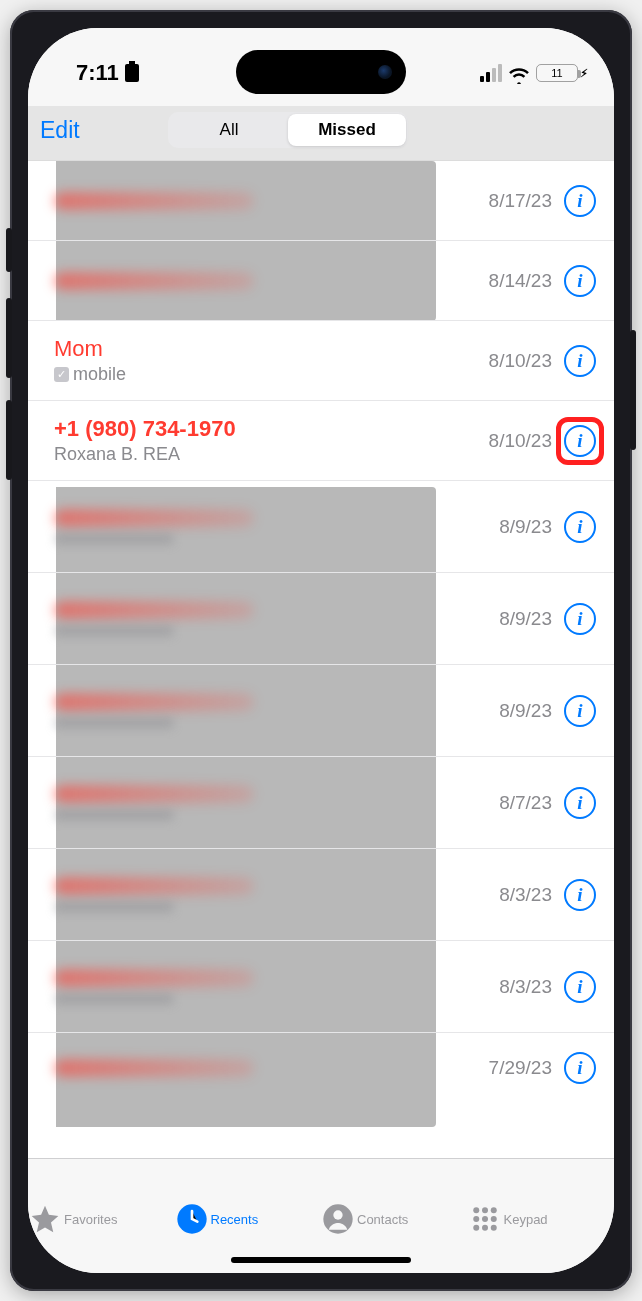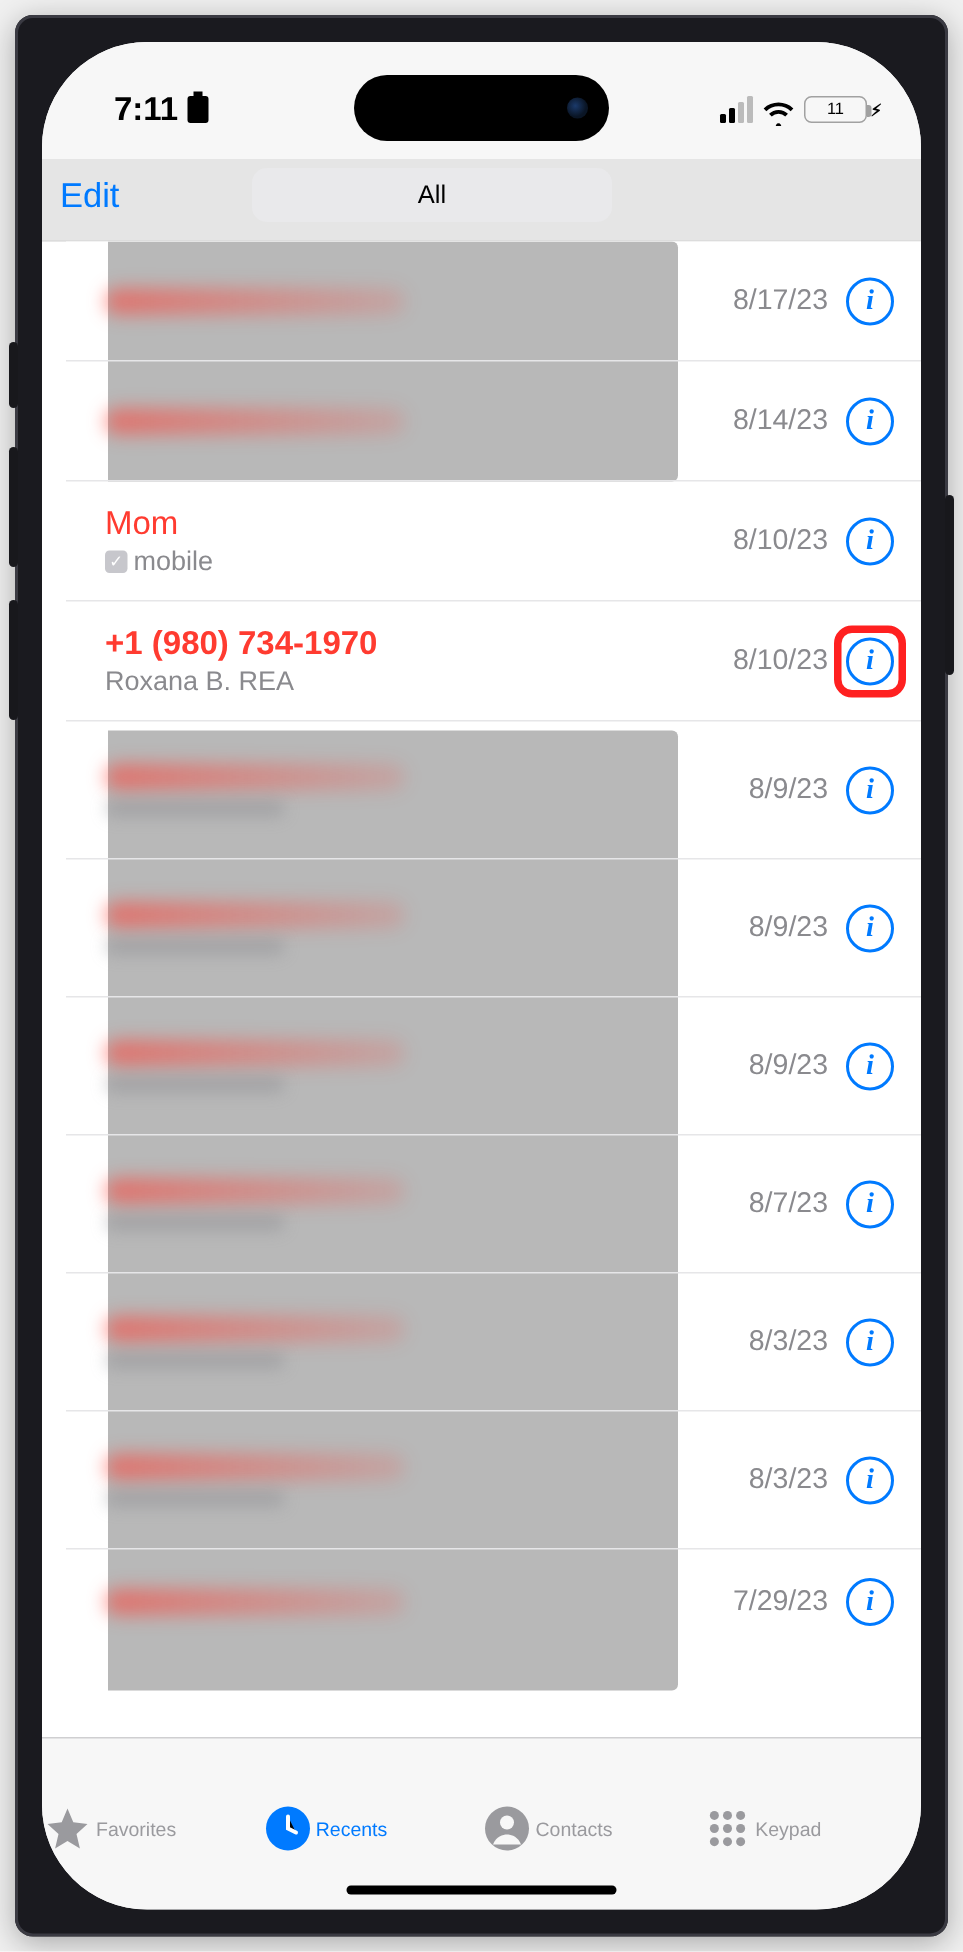--- a/index.html
+++ b/index.html
@@ -7,21 +7,21 @@
     background: #f0f0f0;
     font-family: -apple-system, BlinkMacSystemFont, "Segoe UI", Helvetica, Arial, sans-serif;
     display: flex;
     justify-content: center;
     padding: 10px;
   }
   .phone-frame {
     width: 622px;
     height: 1281px;
     background: #1a1a1f;
-    border-radius: 12px;
+    border-radius: 24px;
     padding: 18px;
     position: relative;
     box-shadow: inset 0 0 0 2px #3a3a42, 0 4px 20px rgba(0,0,0,0.3);
   }
   .side-btn { position:absolute; background:#18181c; border-radius:3px; }
   .btn-l1 { left:-4px; top:218px; width:6px; height:44px; }
   .btn-l2 { left:-4px; top:288px; width:6px; height:80px; }
   .btn-l3 { left:-4px; top:390px; width:6px; height:80px; }
   .btn-r  { right:-4px; top:320px; width:6px; height:120px; }
   .screen {
@@ -102,21 +102,21 @@
     font-size:17px;
     font-weight:500;
     border-radius:8px;
   }
   .seg-item.active {
     background:#fff;
     box-shadow:0 1px 3px rgba(0,0,0,0.15);
     font-weight:600;
   }
   .spacer-r { width:60px; }
-  .call-list { flex:1; overflow:hidden; background:#fff;margin-left:16px; }
+  .call-list { flex:1; overflow:hidden; background:#fff; }
   .row {
     display:flex;
     align-items:center;
     padding: 10px 18px 10px 26px;
     border-bottom:1px solid #e6e6e8;
     position:relative;
     min-height:80px;
   }
   .row-main { flex:1; min-width:0; }
   .row-title { font-size:22px; color:#ff3b30; font-weight:500; margin-bottom:2px; }
@@ -210,20 +210,21 @@
           <span class="battery-txt">11</span>
           <span class="bolt">⚡︎</span>
         </span>
       </div>
     </div>
 
     <div class="nav-bar">
       <div class="edit-btn">Edit</div>
       <div class="segmented">
         <div class="seg-item">All</div>
+        <div class="seg-item active">Missed</div>
       </div>
       <div class="spacer-r"></div>
     </div>
 
     <div class="call-list" style="position:relative;">
 
       <div class="redact-block" style="top:0; left:28px; width:380px; height:160px;"></div>
 
       <div class="row">
         <div class="row-main">

